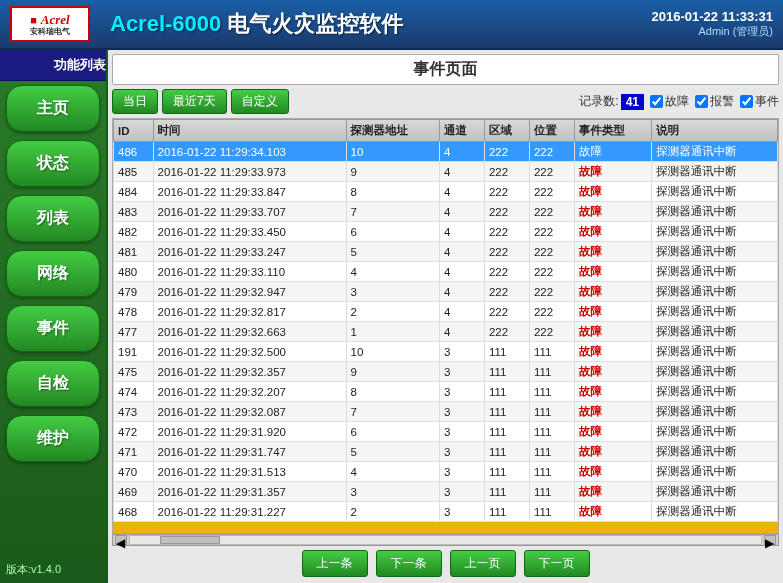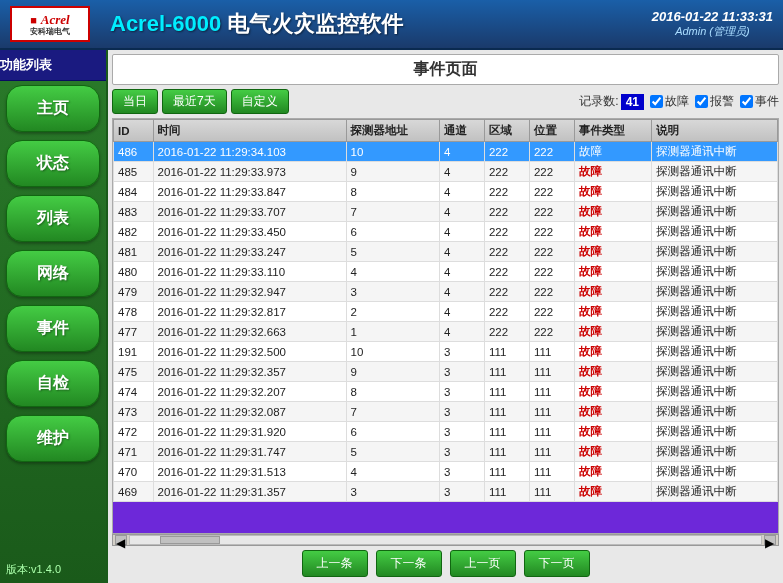--- a/index.html
+++ b/index.html
@@ -44,24 +44,23 @@
       font-size: 14px;
       font-weight: bold;
       line-height: 1;
     }
     .logo-bottom {
       color: #333;
       font-size: 8px;
     }
     .header-right {
       margin-left: auto;
-      text-align: center;
+      text-align: right;
       color: #fff;
       font-size: 12px;
-      font-style: italic;
     }
     .header-right .datetime { font-size: 13px; font-weight: bold; }
     .header-right .user { font-size: 11px; color: #aaddff; }
 
     
     .main-layout {
       display: flex;
       height: 533px;
     }
 
@@ -69,21 +68,21 @@
     .sidebar {
       width: 108px;
       background: linear-gradient(to bottom, #2a7a2a, #1a5a1a);
       display: flex;
       flex-direction: column;
       border-right: 2px solid #1a5a1a;
     }
     .sidebar-title {
       background: #1a1a80;
       color: #fff;
-      text-align: left;
+      text-align: right;
       padding: 6px 0;
       font-size: 13px;
       font-weight: bold;
       border-bottom: 1px solid #0a0a60;
     }
     .sidebar-btn {
       margin: 4px 6px;
       background: linear-gradient(to bottom, #44cc44, #228822);
       border: 1px solid #116611;
       border-radius: 16px;
@@ -168,21 +167,21 @@
       align-items: center;
       gap: 2px;
     }
     .checkbox-item input[type="checkbox"] { cursor: pointer; }
 
     
     .table-container {
       flex: 1;
       overflow-y: auto;
       border: 1px solid #aaa;
-      background: #6d28d9;
+      background: #eab308;
     }
     table {
       width: 100%;
       border-collapse: collapse;
       font-size: 11.5px;
     }
     thead tr {
       background: linear-gradient(to bottom, #d8d8d8, #c0c0c0);
     }
     thead th {
@@ -505,20 +504,30 @@
             <tr>
       <td>469</td>
       <td>2016-01-22 11:29:31.357</td>
       <td>3</td>
       <td>3</td>
       <td>111</td>
       <td>111</td>
       <td class="fault-type">故障</td>
       <td>探测器通讯中断</td>
     </tr>
+            <tr>
+      <td>468</td>
+      <td>2016-01-22 11:29:31.227</td>
+      <td>2</td>
+      <td>3</td>
+      <td>111</td>
+      <td>111</td>
+      <td class="fault-type">故障</td>
+      <td>探测器通讯中断</td>
+    </tr>
           </tbody>
       </table>
     </div>
 
     <div class="table-scroll-bottom">
       <div style="width:12px; height:10px; background:#c0c0c0; border:1px solid #999; margin-left:2px;">◀</div>
       <div class="scroll-track">
         <div class="scroll-thumb"></div>
       </div>
       <div style="width:12px; height:10px; background:#c0c0c0; border:1px solid #999; margin-right:2px;">▶</div>

